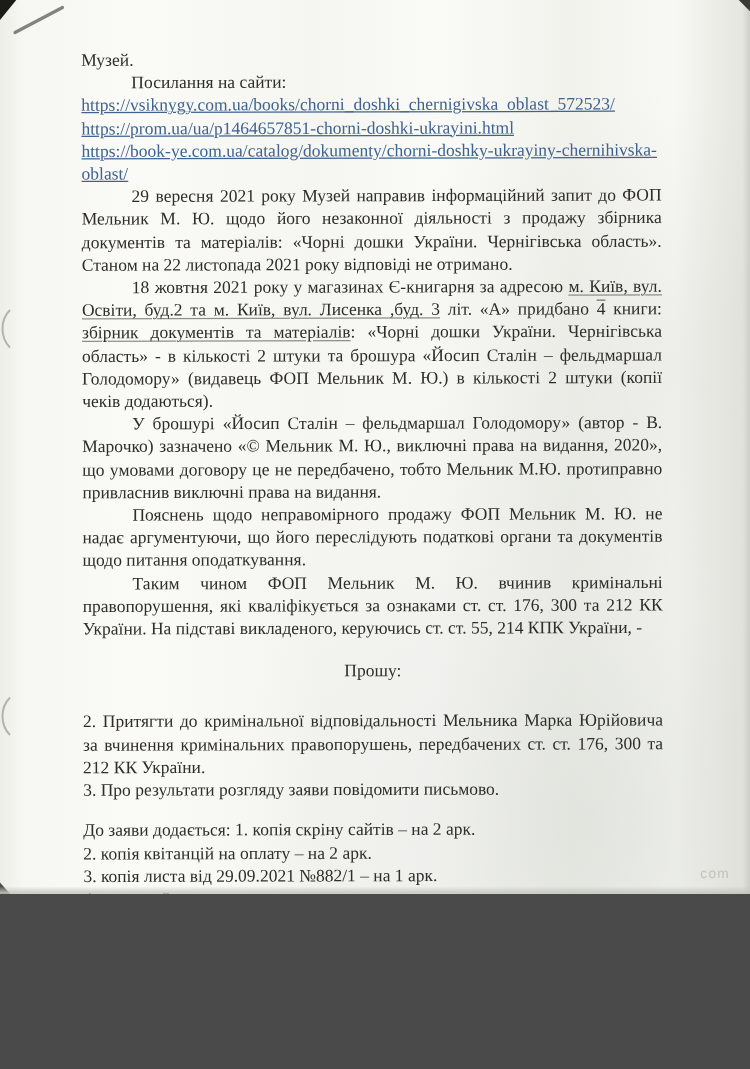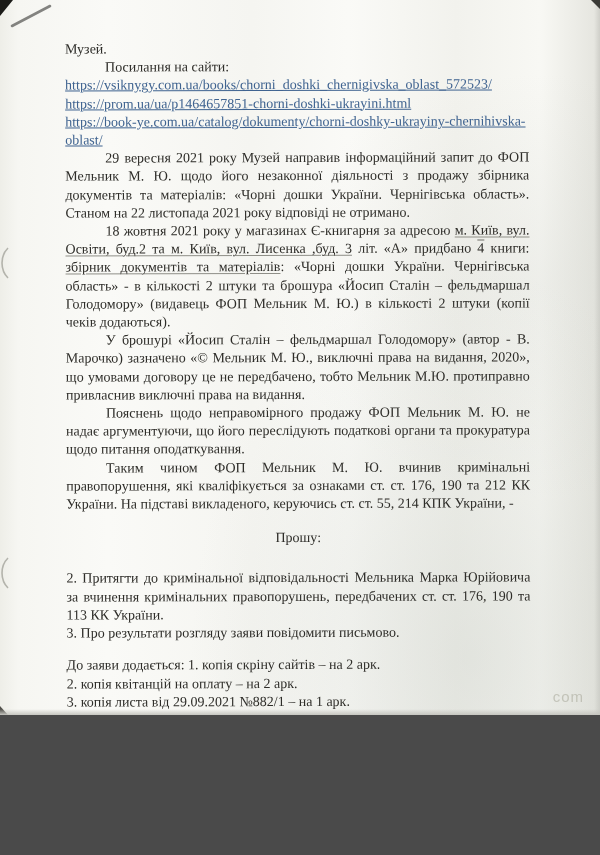--- a/index.html
+++ b/index.html
@@ -38,21 +38,21 @@
   .req-heading{margin:16px 0 22px 0 !important;text-align:center !important;text-indent:0 !important;}
   .req-item{text-indent:0 !important;}
   .attachments{margin-top:14px;}
   .attachments p{text-indent:0;text-align:left;}
   .sig-row{margin-top:28px;position:relative;height:72px;}
   .sig-title{position:absolute;left:8px;top:16px;font-weight:bold;color:#262522;}
   .sig-name{position:absolute;left:305px;top:16px;font-weight:bold;color:#262522;letter-spacing:.3px;}
   .sig-svg{position:absolute;left:160px;top:-22px;}
   .watermark{
     position:absolute;right:16px;bottom:10px;
-    font-family:"Liberation Sans",sans-serif;font-size:15px;
+    font-family:"Liberation Sans",sans-serif;font-size:11px;
     color:rgba(165,165,152,.55);letter-spacing:1px;
   }
 </style>
 </head>
 <body>
 
 <div class="page">
 
   <div class="corner-tl"></div>
   <div class="corner-tr"></div>
@@ -81,27 +81,27 @@
       <a href="#">https://book-ye.com.ua/catalog/dokumenty/chorni-doshky-ukrayiny-chernihivska-oblast/</a>
     </div>
 
     <p>29 вересня 2021 року Музей направив інформаційний запит до ФОП Мельник М. Ю. щодо його незаконної діяльності з продажу збірника документів та матеріалів: «Чорні дошки України. Чернігівська область». Станом на 22 листопада 2021 року відповіді не отримано.</p>
 
     <p>
       <span>18 жовтня 2021 року у магазинах Є-книгарня за адресою </span><span class="pencil-u">м. Київ, вул. Освіти, буд.2 та м. Київ, вул. Лисенка ,буд. 3</span><span> літ. «А» придбано </span><span class="over-n">4</span><span> книги: </span><span class="pencil-u">збірник документів та матеріалів</span><span>: «Чорні дошки України. Чернігівська область» - в кількості 2 штуки та брошура «Йосип Сталін – фельдмаршал Голодомору» (видавець ФОП Мельник М. Ю.) в кількості 2 штуки (копії чеків додаються).</span>
     </p>
 
     <p>У брошурі «Йосип Сталін – фельдмаршал Голодомору» (автор - В. Марочко) зазначено «© Мельник М. Ю., виключні права на видання, 2020», що умовами договору це не передбачено, тобто Мельник М.Ю. протиправно привласнив виключні права на видання.</p>
-    <p>Пояснень щодо неправомірного продажу ФОП Мельник М. Ю. не надає аргументуючи, що його переслідують податкові органи та прокуратура щодо питання оподаткування.</p>
-    <p>Таким чином ФОП Мельник М. Ю. вчинив кримінальні правопорушення, які кваліфікується за ознаками ст. ст. 176, 190 та 212 КК України. На підставі викладеного, керуючись ст. ст. 55, 214 КПК України, -</p>
+    <p>Пояснень щодо неправомірного продажу ФОП Мельник М. Ю. не надає аргументуючи, що його переслідують податкові органи та документів щодо питання оподаткування.</p>
+    <p>Таким чином ФОП Мельник М. Ю. вчинив кримінальні правопорушення, які кваліфікується за ознаками ст. ст. 176, 300 та 212 КК України. На підставі викладеного, керуючись ст. ст. 55, 214 КПК України, -</p>
 
     <p class="req-heading">Прошу:</p>
 
     <div>
-      <p class="req-item">2. Притягти до кримінальної відповідальності Мельника Марка Юрійовича за вчинення кримінальних правопорушень, передбачених ст. ст. 176, 190 та 113 КК України.</p>
+      <p class="req-item">2. Притягти до кримінальної відповідальності Мельника Марка Юрійовича за вчинення кримінальних правопорушень, передбачених ст. ст. 176, 300 та 212 КК України.</p>
       <p class="req-item">3. Про результати розгляду заяви повідомити письмово.</p>
     </div>
 
     <div class="attachments">
       <p>До заяви додається: 1. копія скріну сайтів – на 2 арк.</p>
       <p>2. копія квітанцій на оплату – на 2 арк.</p>
       <p>3. копія листа від 29.09.2021 №882/1 – на 1 арк.</p>
       <p>4. книги – 2 шт.</p>
     </div>
 

